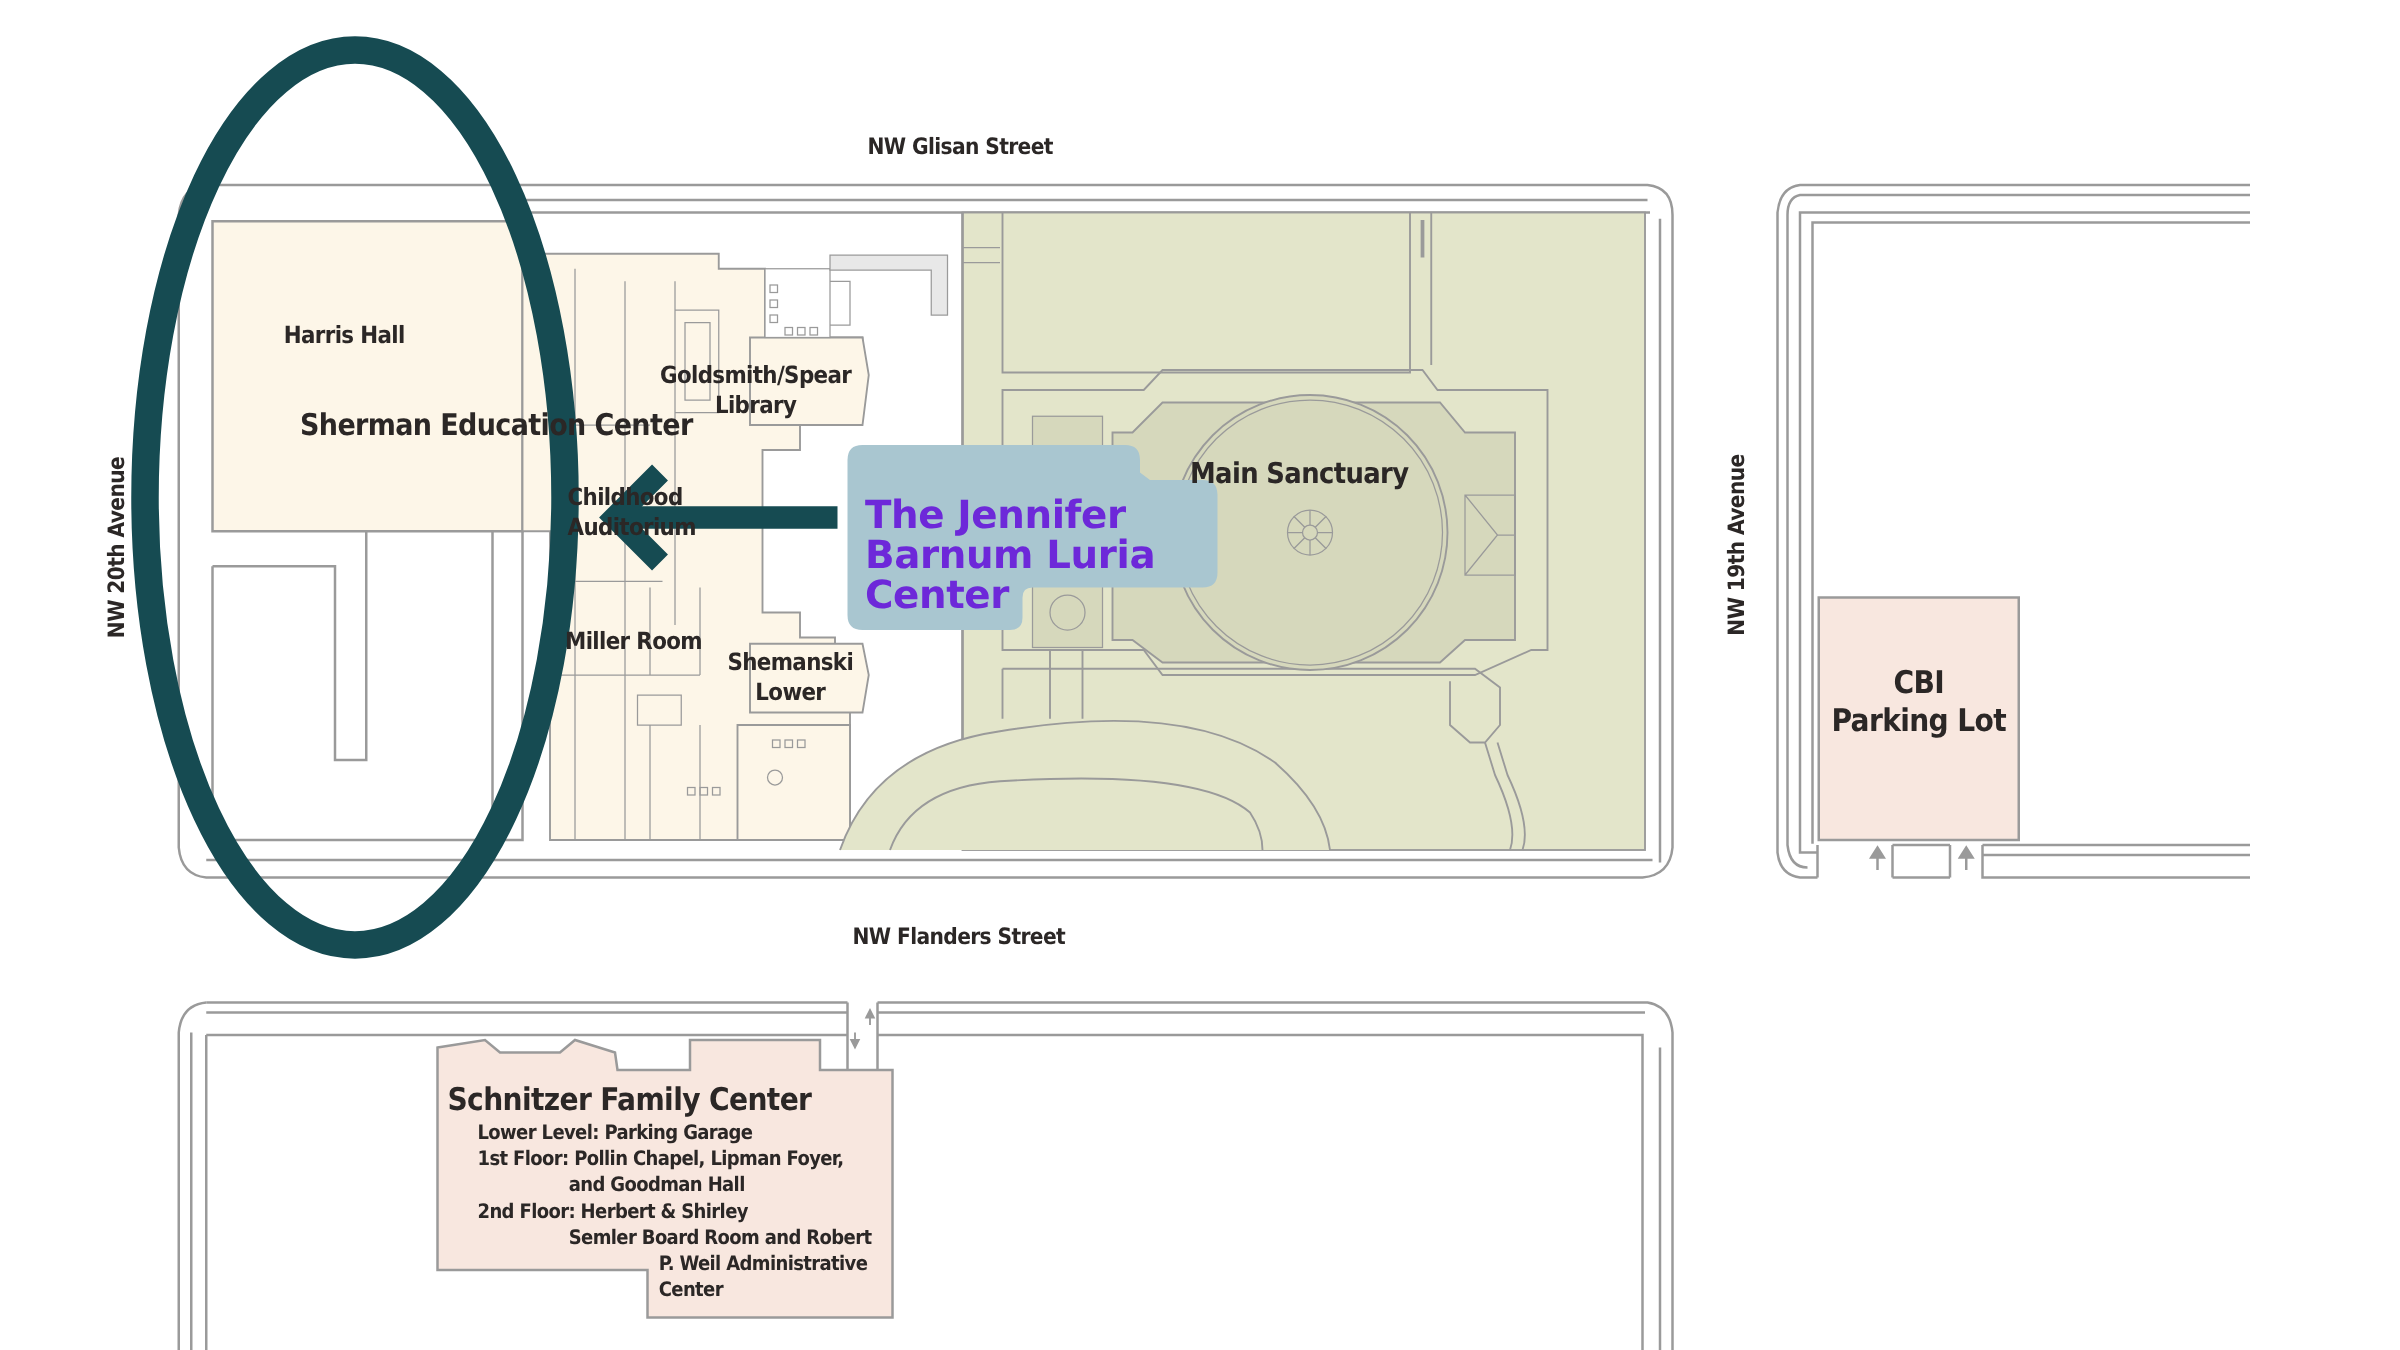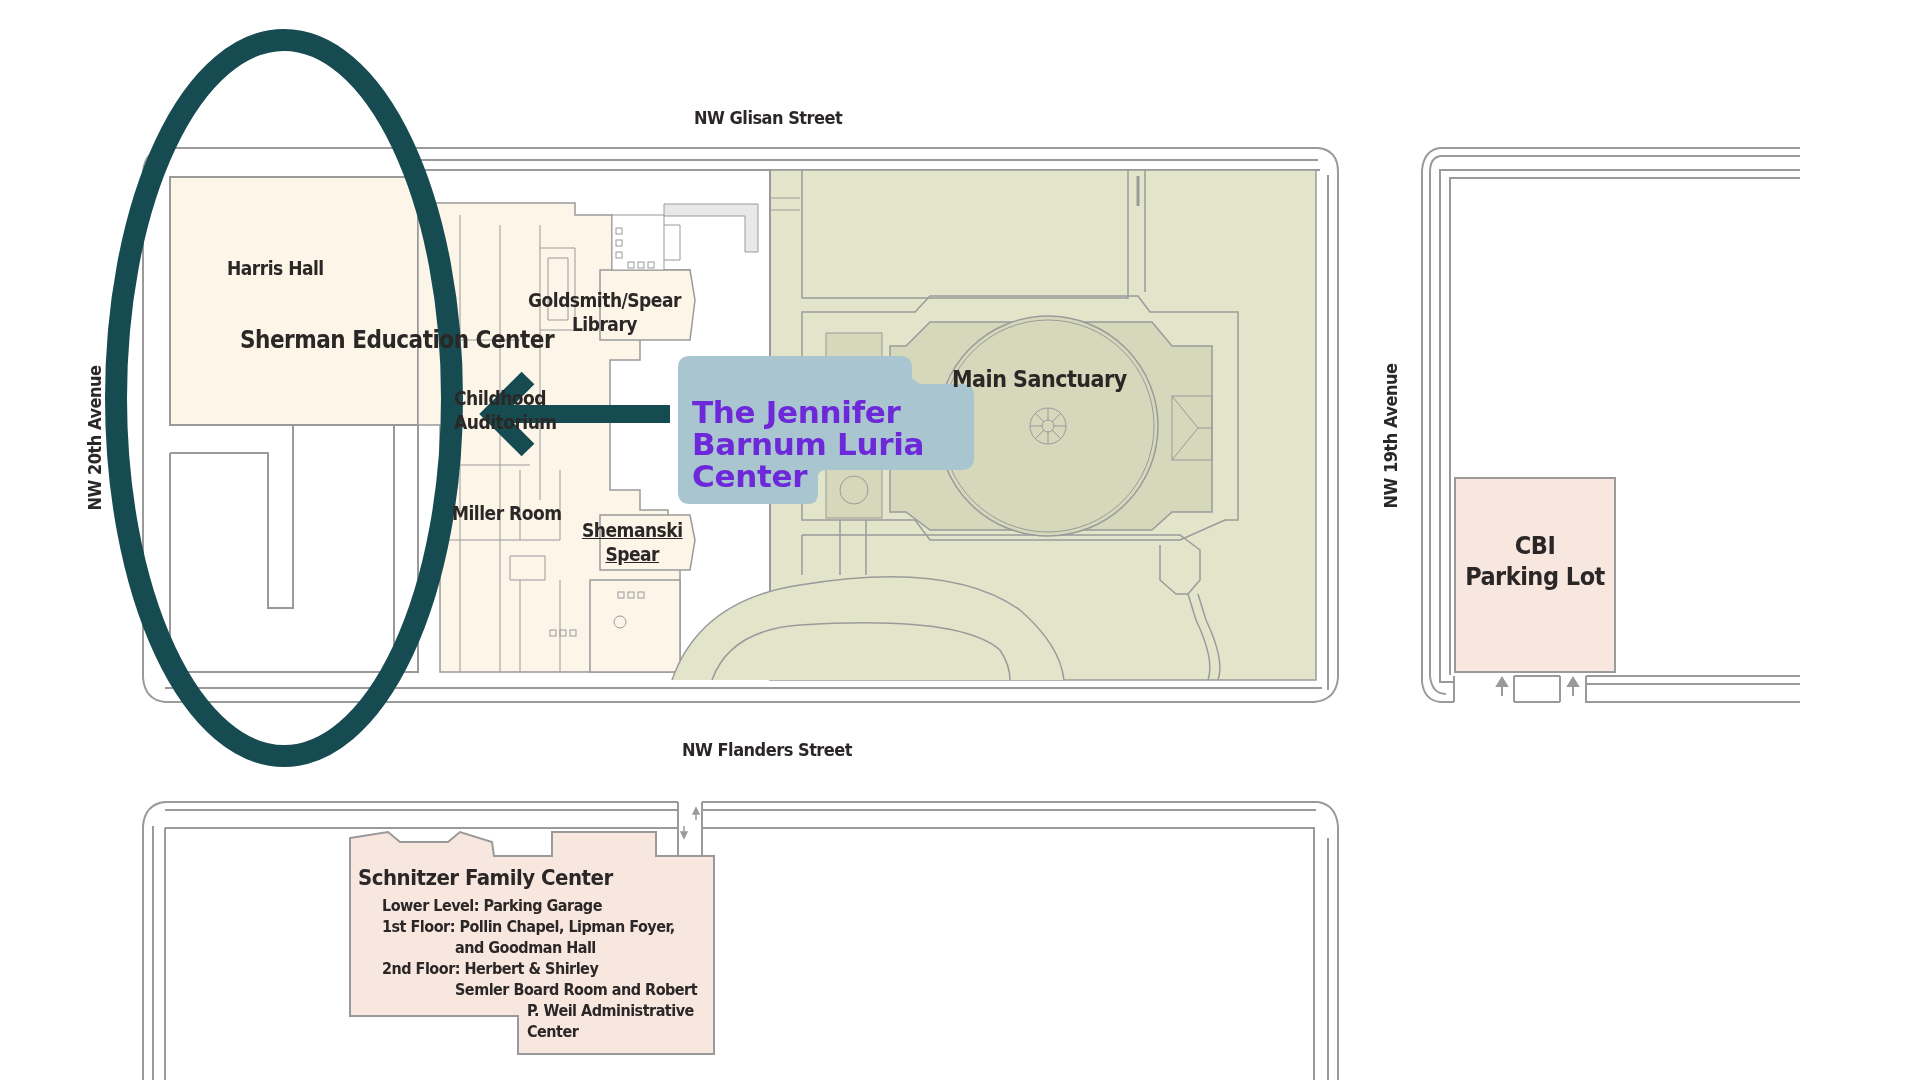--- a/index.html
+++ b/index.html
@@ -6,21 +6,21 @@
   body{width:1920px;height:1080px;overflow:hidden;position:relative;font-family:"Liberation Sans","DejaVu Sans",sans-serif;}
   #map{position:absolute;left:0;top:0;width:1920px;height:1080px;}
   .lbl{position:absolute;color:#2b2726;font-family:"DejaVu Sans Condensed","DejaVu Sans",sans-serif;font-weight:bold;white-space:nowrap;letter-spacing:-0.5px;}
   .street{font-size:18px;}
   .bldg{font-size:19px;}
   .bldg-lg{font-size:24px;}
   .center{text-align:center;}
   .vert{transform:rotate(-90deg);transform-origin:center center;}
   #callout{position:absolute;left:678px;top:356px;width:296px;height:148px;}
   #callout .txt{position:absolute;left:14px;top:4px;font-family:"DejaVu Sans","Liberation Sans",sans-serif;font-weight:bold;font-size:31px;line-height:32px;color:#6d28d9;letter-spacing:-0.3px;margin-top:36px;}
-  .sfc-title{font-size:22px;}
+  .sfc-title{font-size:25px;}
   .sfc-line{font-size:16px;line-height:21px;}
 </style>
 </head>
 <body>
 
 <svg id="map" viewBox="0 0 1920 1080" xmlns="http://www.w3.org/2000/svg">
 
   <g fill="none" stroke="#9a9a9a" stroke-width="2">
 
     <path d="M165 148 H1318 Q1338 150 1338 172 V678 Q1336 700 1314 702 H165 Q145 700 143 678 V172 Q145 150 165 148 Z"></path>
@@ -155,23 +155,23 @@
 <div class="lbl bldg-lg" style="left:240px;top:326px;">Sherman Education Center</div>
 <div class="lbl bldg center" style="left:528px;top:288px;line-height:24px;">
   <div>Goldsmith/Spear</div>
   <div>Library</div>
 </div>
 <div class="lbl bldg" style="left:454px;top:386px;line-height:24px;">
   <div>Childhood</div>
   <div>Auditorium</div>
 </div>
 <div class="lbl bldg" style="left:452px;top:502px;">Miller Room</div>
-<div class="lbl bldg center" style="left:582px;top:518px;line-height:24px;text-decoration:underline;">
+<div class="lbl bldg center" style="left:582px;top:518px;line-height:24px;">
   <div>Shemanski</div>
-  <div>Spear</div>
+  <div>Lower</div>
 </div>
 <div class="lbl bldg-lg" style="left:952px;top:366px;font-size:23px;">Main Sanctuary</div>
 <div class="lbl center" style="left:1463px;top:530px;width:144px;font-size:25px;line-height:31px;">
   <div>CBI</div>
   <div>Parking Lot</div>
 </div>
 
 <div id="callout">
   <div class="txt">
     <div>The Jennifer</div>

